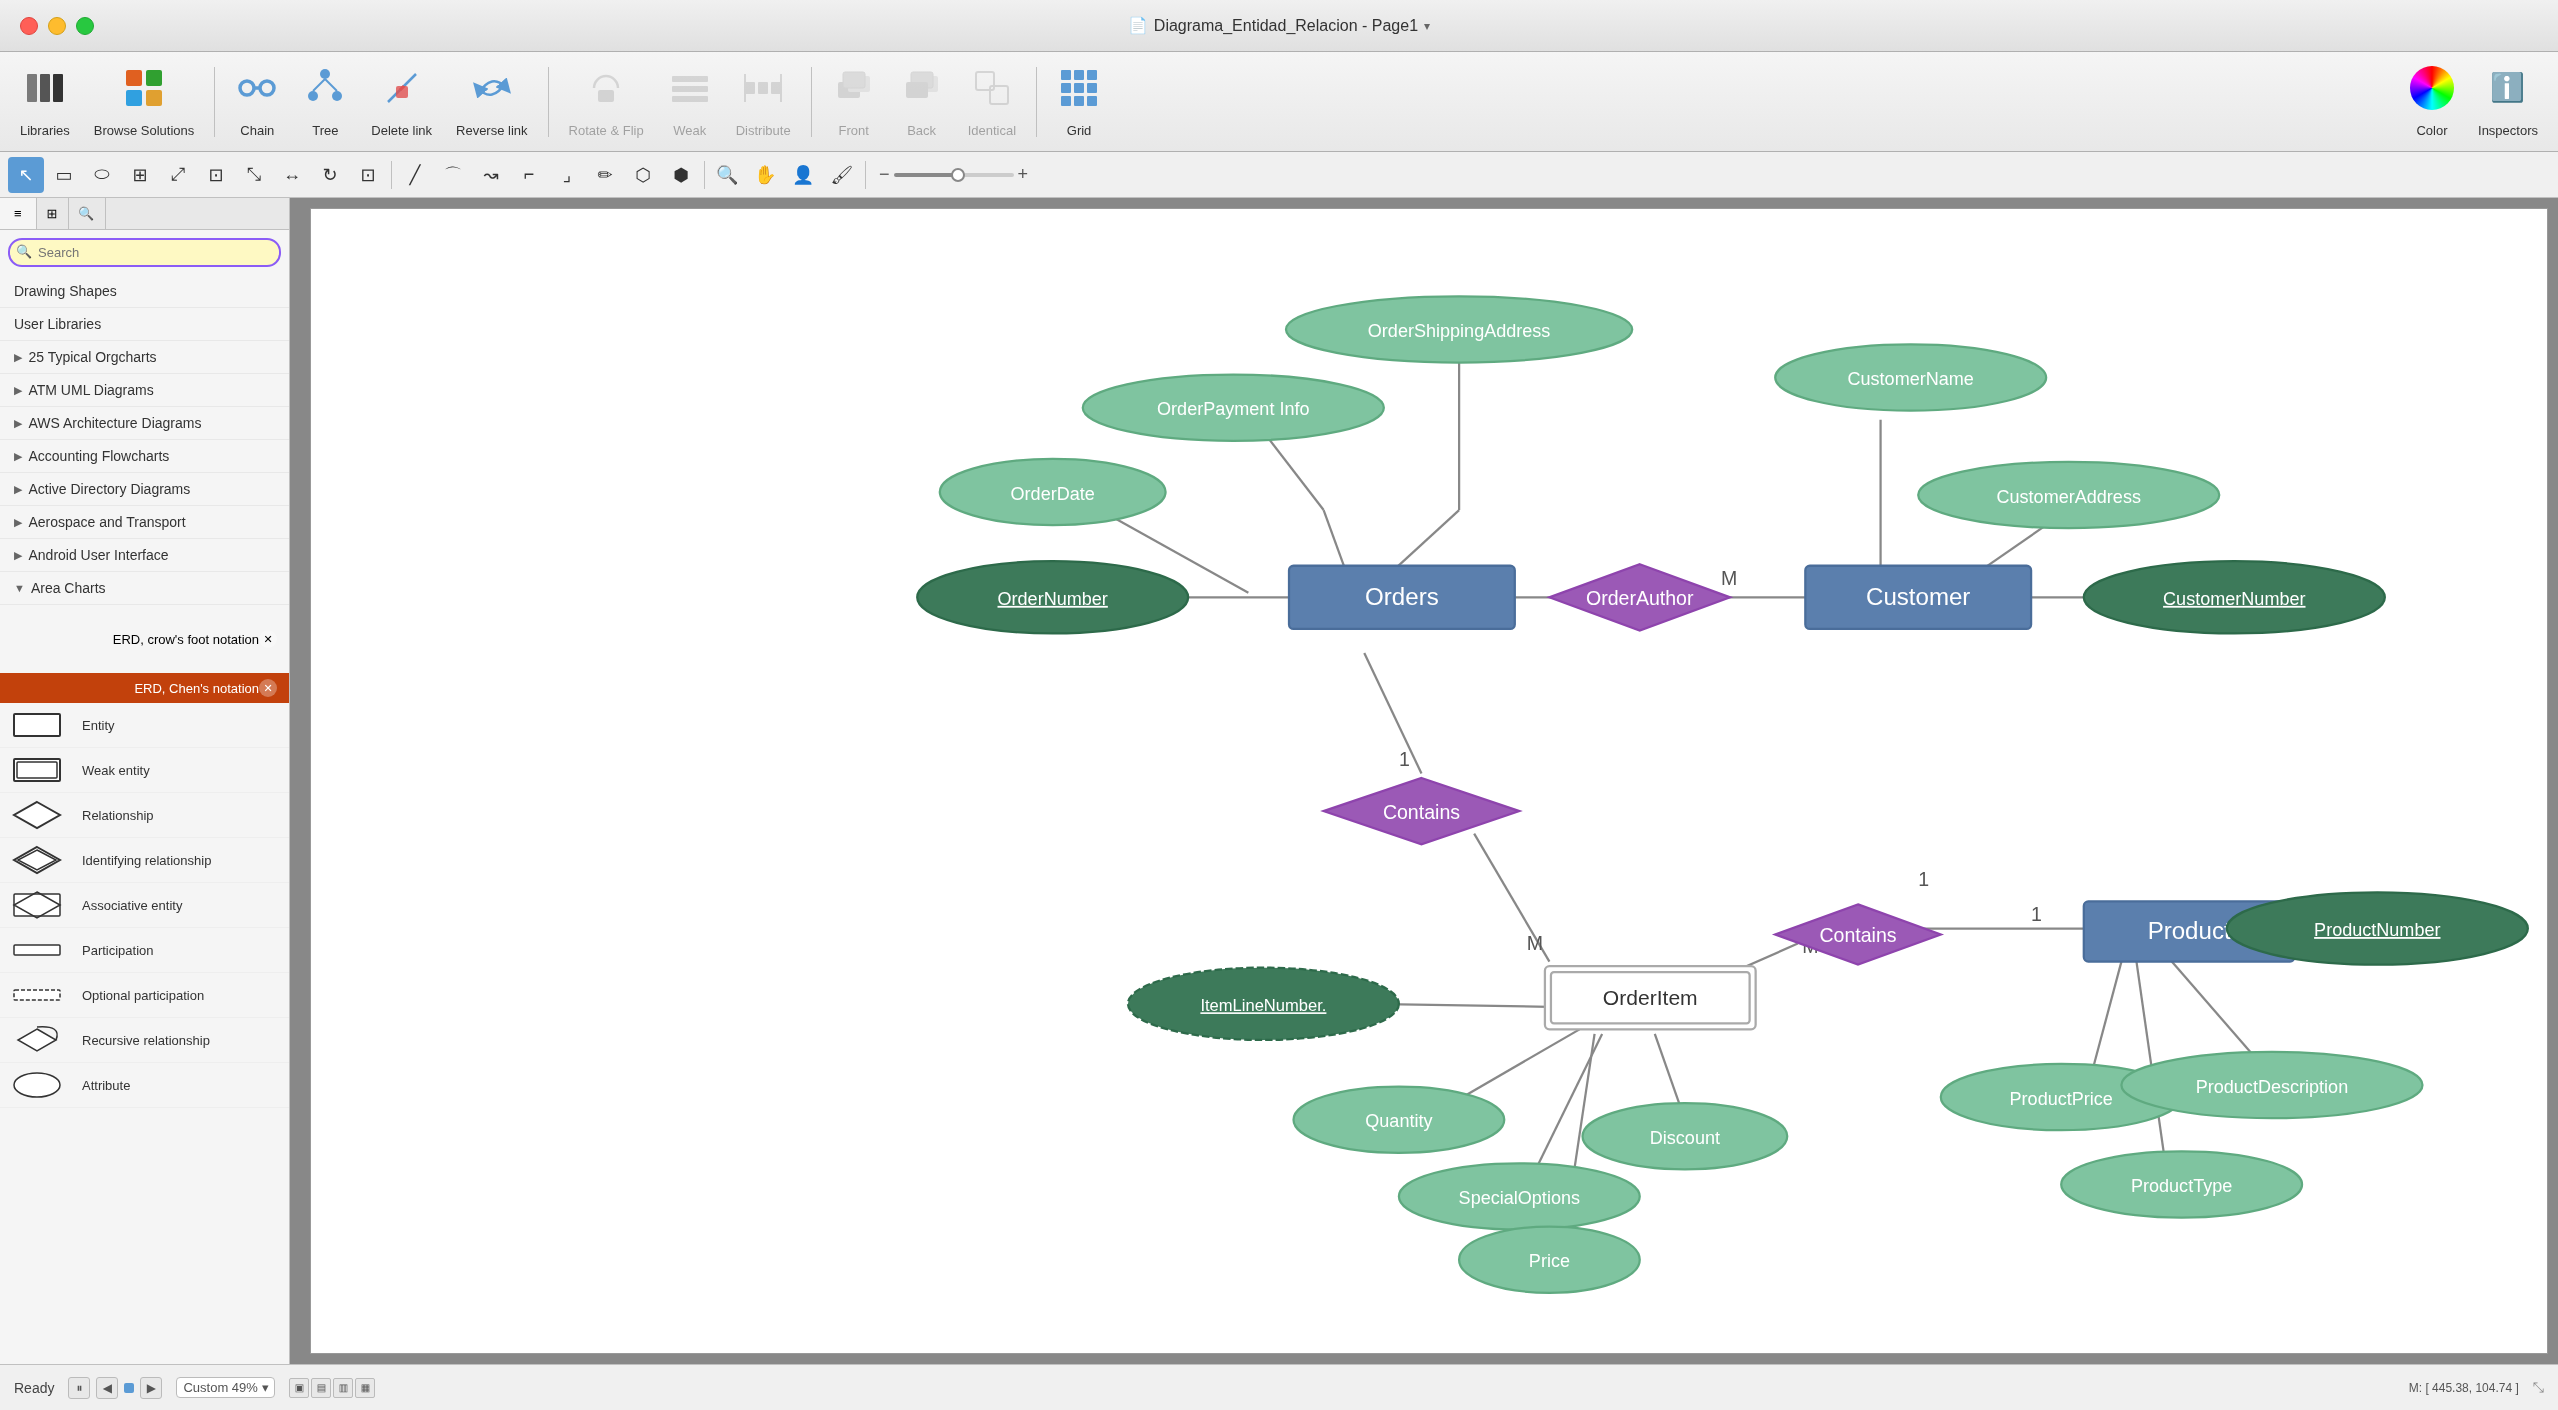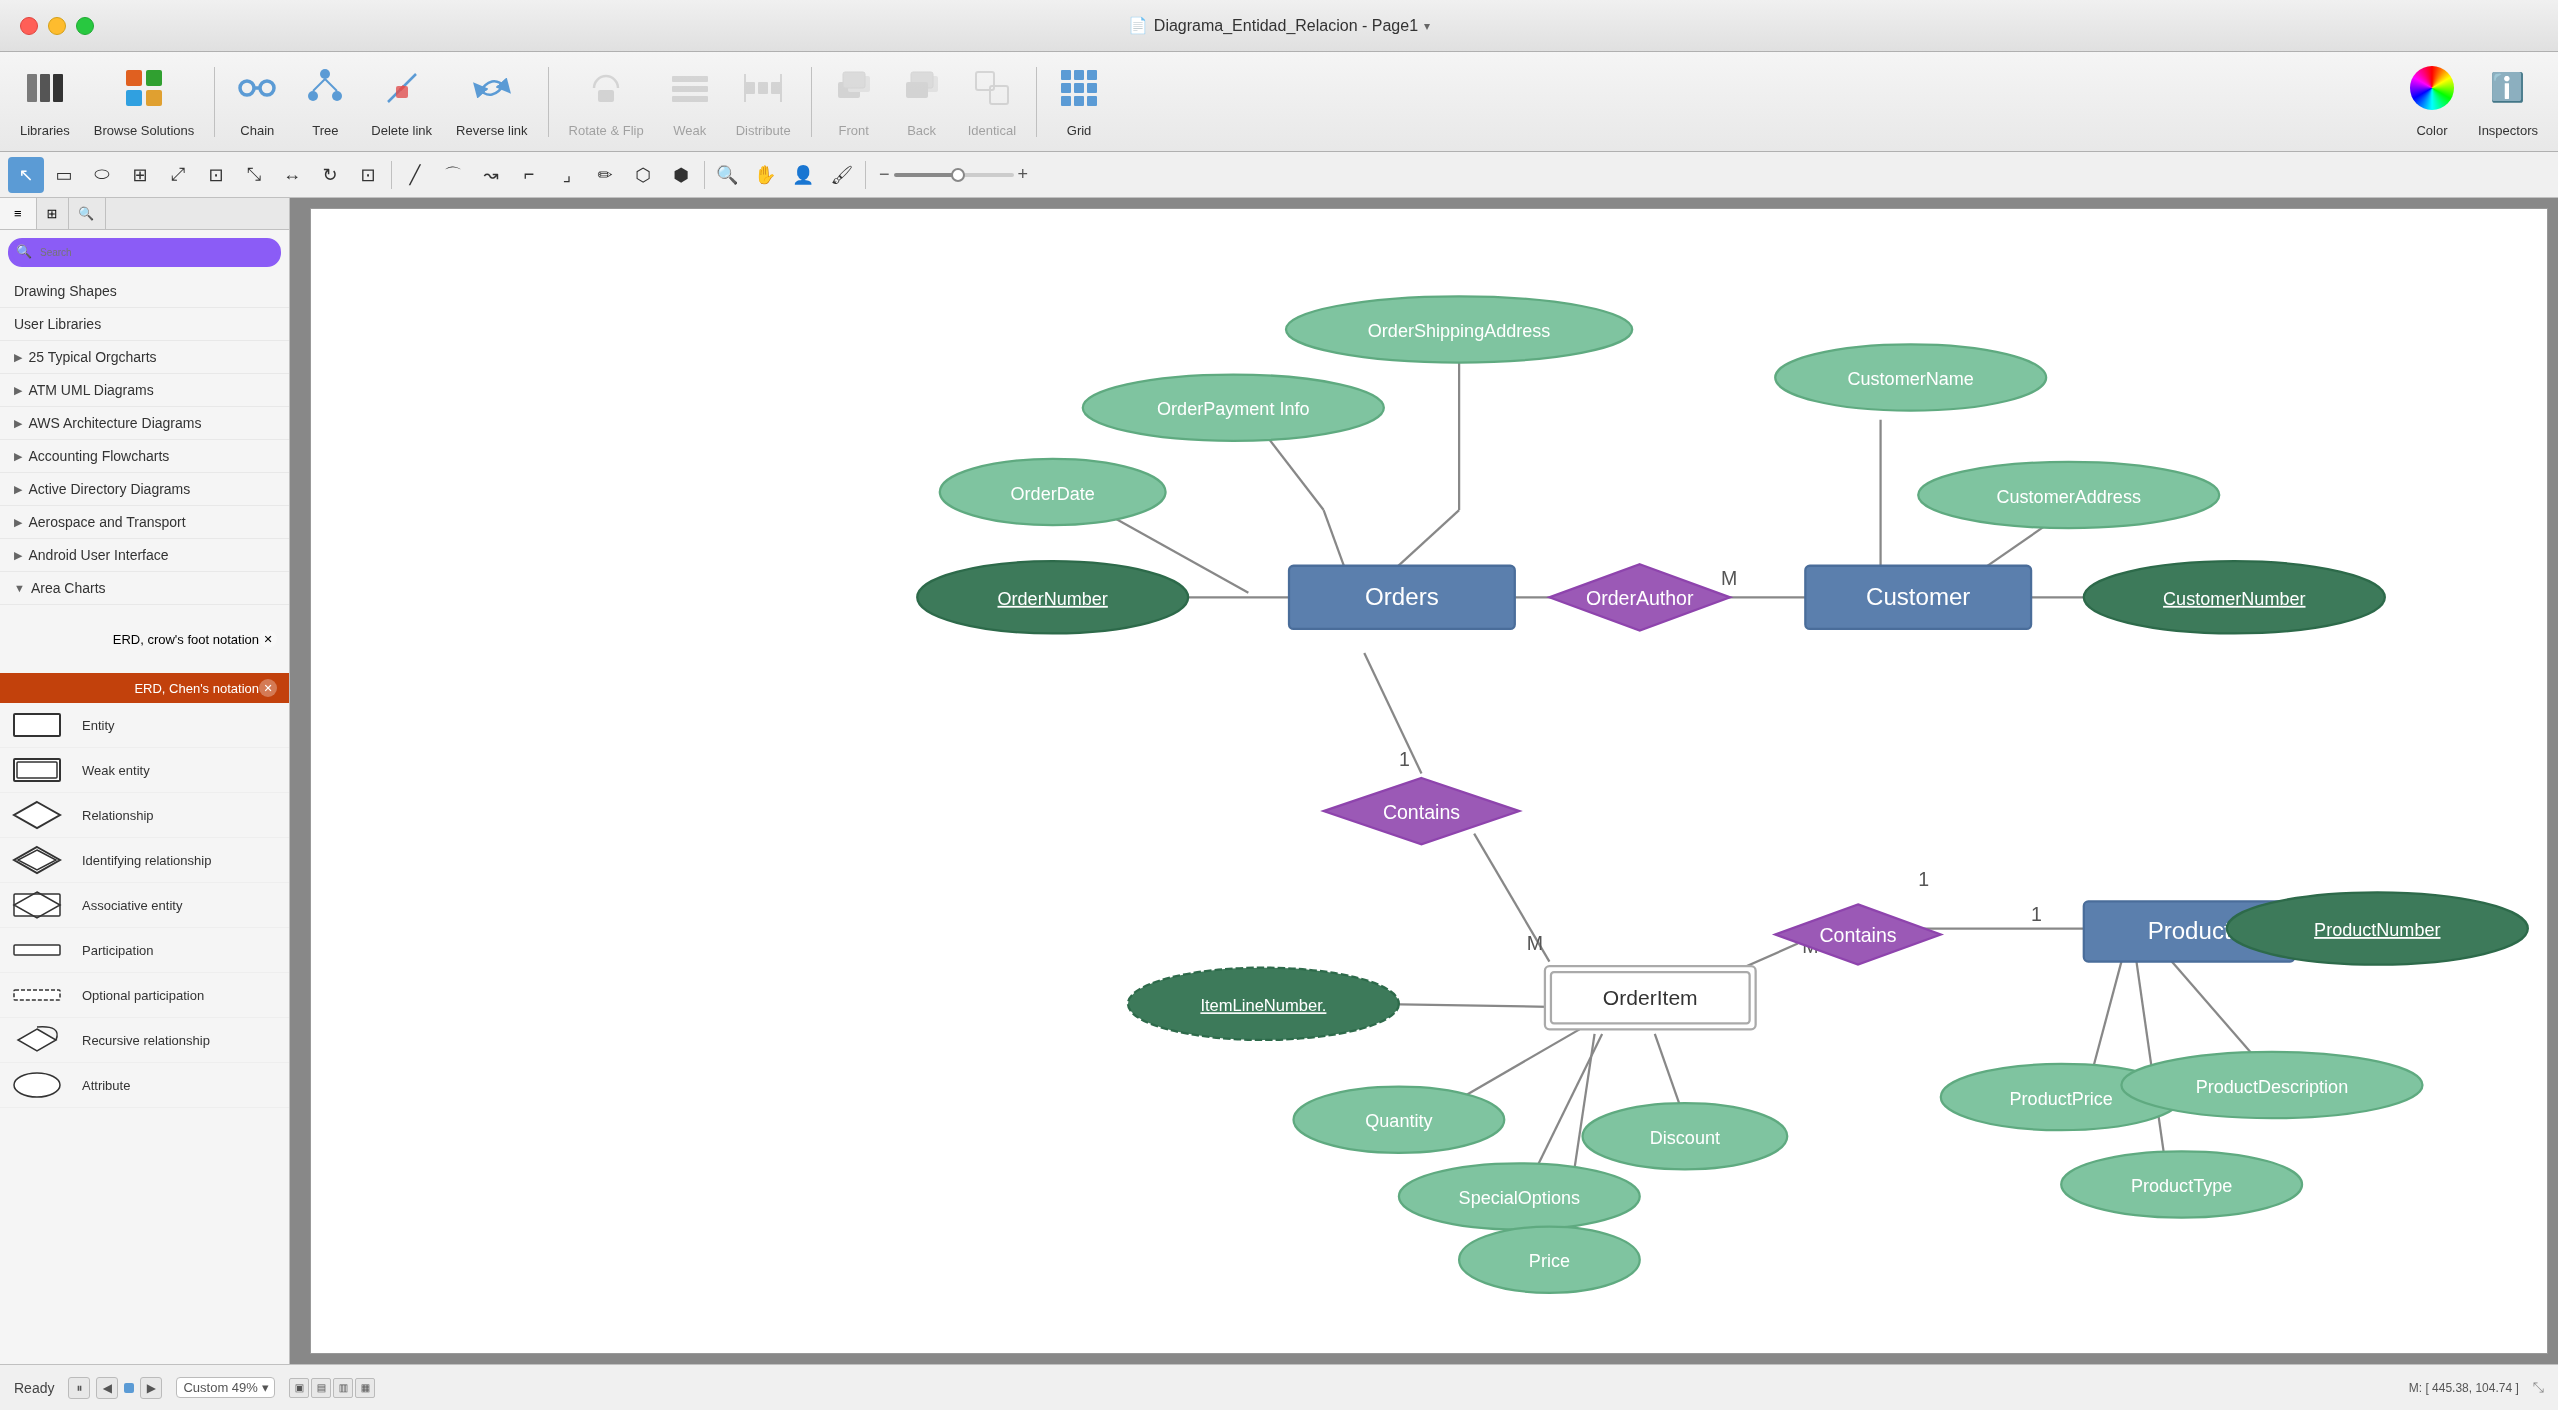--- a/index.html
+++ b/index.html
@@ -155,23 +155,23 @@
     .sidebar-tab-search { padding: 8px 10px; }
 
     .search-box {
       margin: 8px;
       position: relative;
     }
     .search-box input {
       width: 100%;
       padding: 5px 10px 5px 28px;
       border-radius: 14px;
-      border: 4px solid #8b5cf6;
-      background: #8b5cf6;
-      font-size: 10px;
+      border: 2px solid #8b5cf6;
+      background: #fef9c3;
+      font-size: 13px;
       outline: none;
     }
     .search-icon-inner {
       position: absolute;
       left: 8px;
       top: 6px;
       font-size: 13px;
       color: #888;
     }
 

